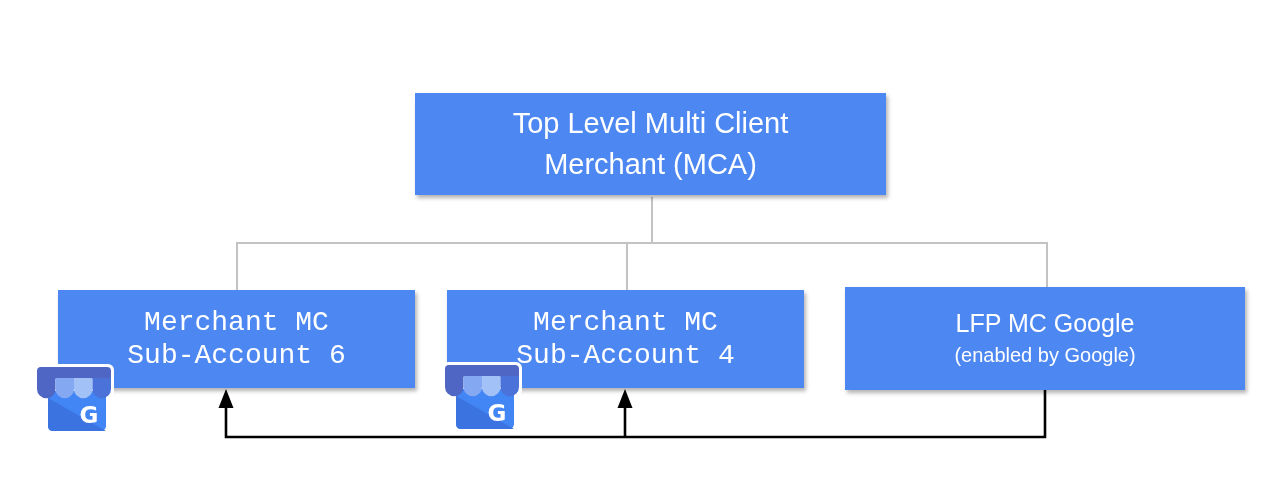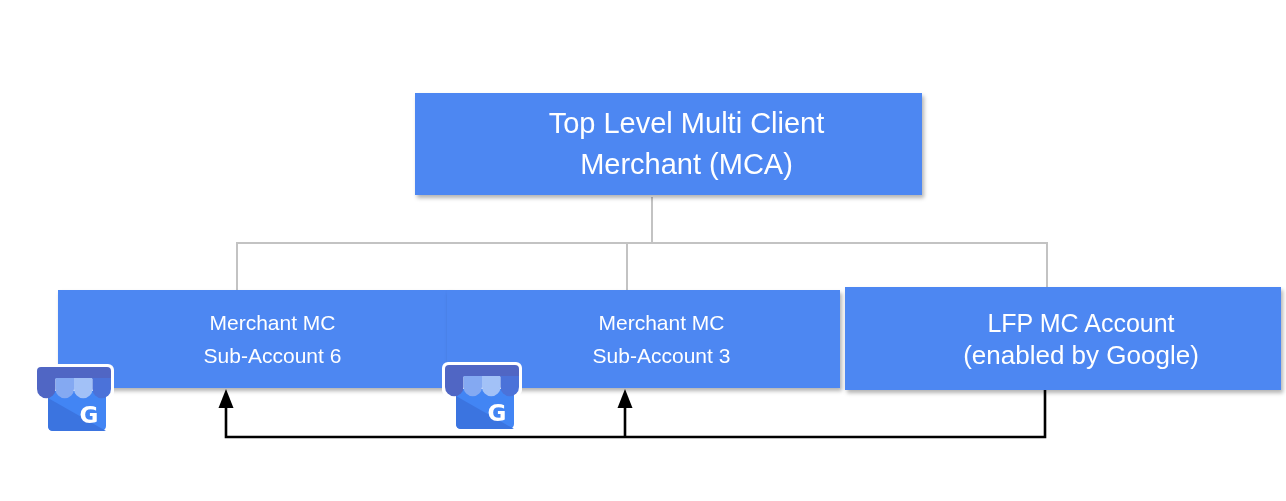--- a/index.html
+++ b/index.html
@@ -24,40 +24,39 @@
   .node {
     position: absolute;
     background: #4d87f2;
     color: #ffffff;
     display: flex;
     flex-direction: column;
     align-items: center;
     justify-content: center;
     text-align: center;
     box-shadow: 1.5px 2.5px 4px rgba(0,0,0,0.30);
-    padding-left: 36px;
   }
   .node .line { white-space: nowrap; }
   .node-mca {
     left: 415px; top: 93px;
     width: 471px; height: 102px;
     font-size: 29px; line-height: 41px;
   }
   .node-sub {
     width: 357px; height: 98px;
-    font-size: 21px; line-height: 33px;
+    font-size: 28px; line-height: 33px; font-family: Liberation Mono, monospace;
   }
   .node-sub1 { left: 58px;  top: 290px; }
   .node-sub2 { left: 447px; top: 290px; }
   .node-lfp {
     left: 845px; top: 287px;
     width: 400px; height: 103px;
     font-size: 25px; line-height: 34px;
   }
-  .node-lfp .line-small { font-size: 26px; line-height: 31px; text-align: right; }
+  .node-lfp .line-small { font-size: 20px; line-height: 31px; text-align: right; }
   .gmb-icon {
     position: absolute;
     width: 80px; height: 70px;
   }
   .gmb-icon-1 { left: 34px;  top: 364px; }
   .gmb-icon-2 { left: 442px; top: 362px; }
 </style>
 </head>
 <body>
 
@@ -77,25 +76,25 @@
     <div class="line">Merchant (MCA)</div>
   </div>
 
   <div class="node node-sub node-sub1">
     <div class="line">Merchant MC</div>
     <div class="line">Sub-Account 6</div>
   </div>
 
   <div class="node node-sub node-sub2">
     <div class="line">Merchant MC</div>
-    <div class="line">Sub-Account 3</div>
+    <div class="line">Sub-Account 4</div>
   </div>
 
   <div class="node node-lfp">
-    <div class="line">LFP MC Account</div>
+    <div class="line">LFP MC Google</div>
     <div class="line line-small">(enabled by Google)</div>
   </div>
 
   <svg width="0" height="0" style="position:absolute" aria-hidden="true">
     <defs>
       <g id="gmb-icon-shape">
 
         <rect x="0" y="0" width="80" height="34" rx="6" fill="#ffffff"></rect>
         <rect x="10" y="24" width="66" height="46" rx="8" fill="#ffffff"></rect>
 

